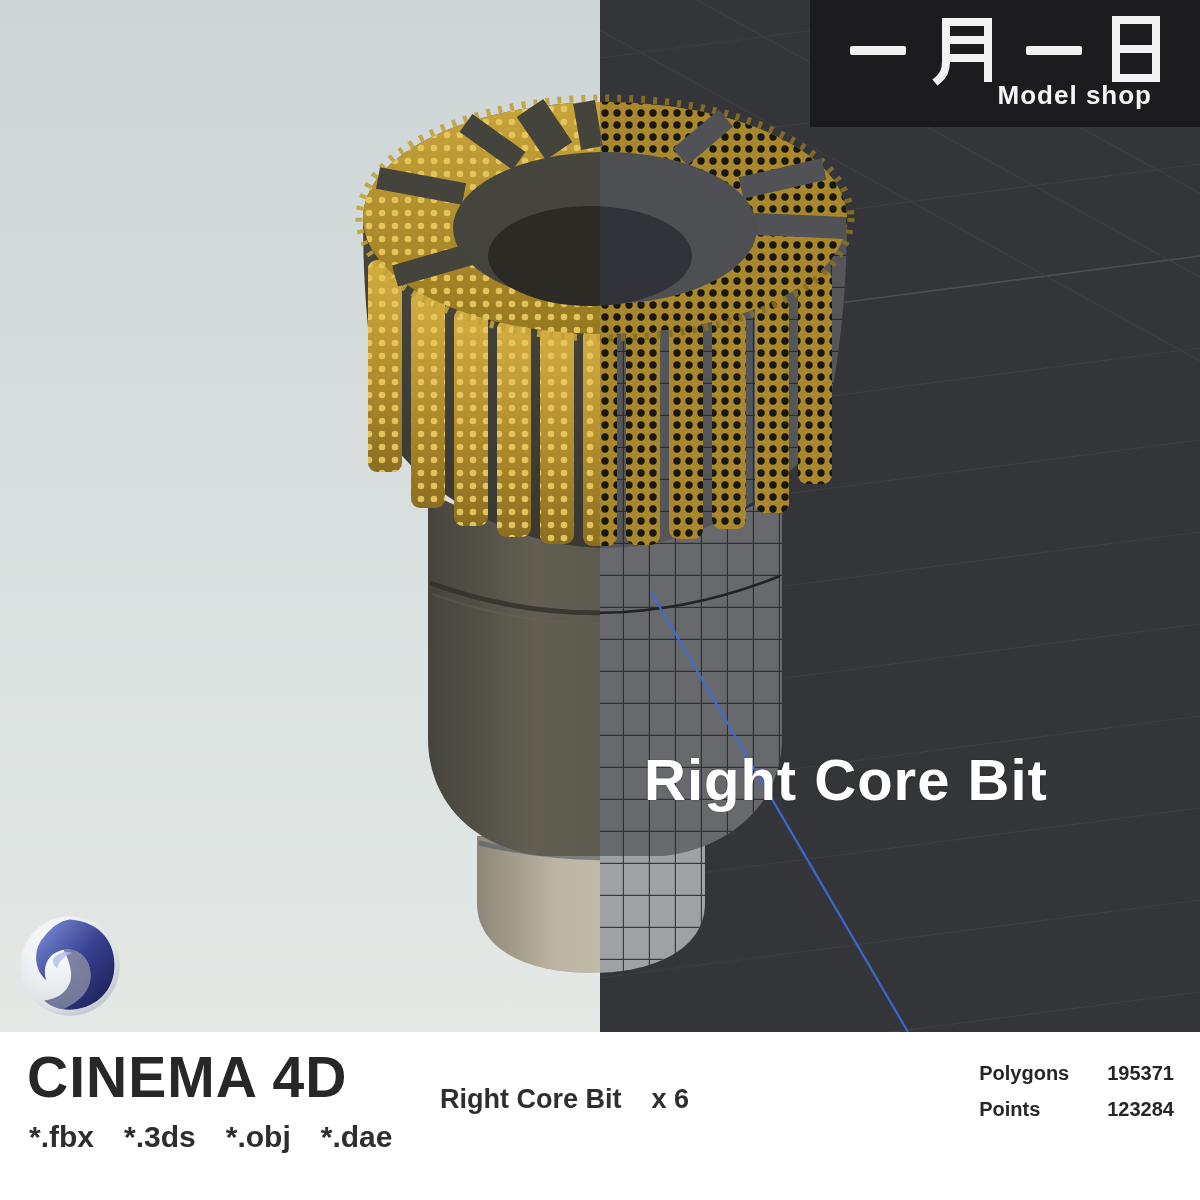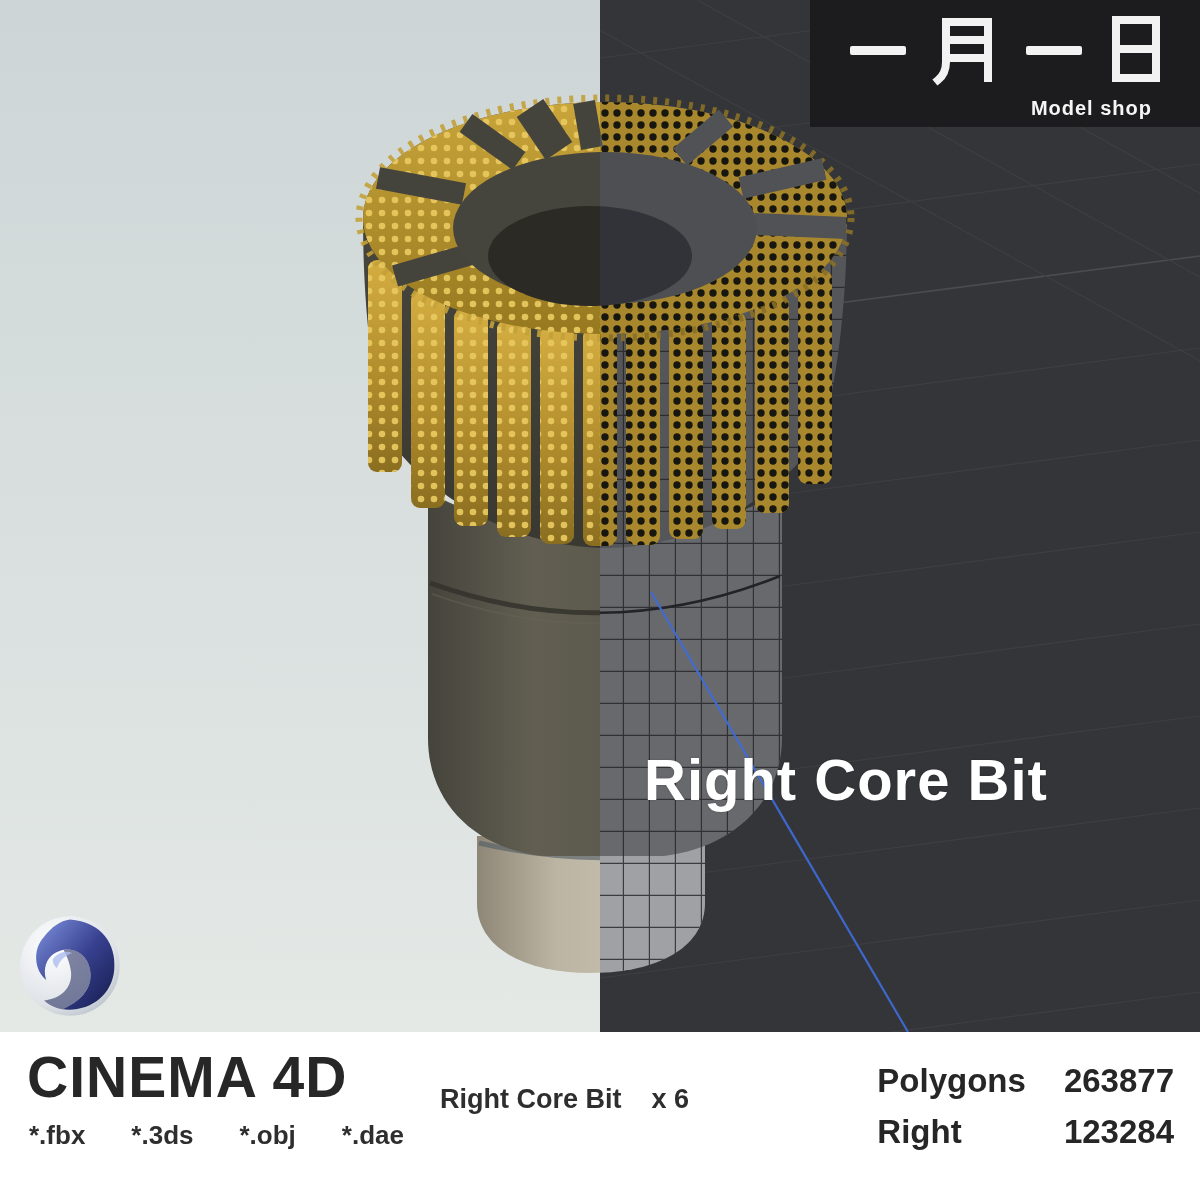--- a/index.html
+++ b/index.html
@@ -9,52 +9,52 @@
   }
   .scene-svg{position:absolute;left:0;top:0;}
   
   .banner{
     position:absolute;right:0;top:0;width:390px;height:127px;
     background:#1c1c1e;z-index:5;
   }
   .banner-glyphs{position:absolute;left:40px;top:12px;}
   .banner-sub{
     position:absolute;right:48px;top:80px;color:#f5f5f5;
-    font-size:20px;font-weight:700;letter-spacing:1px;margin-top:17px;
+    font-size:26px;font-weight:700;letter-spacing:1px;
   }
   .sr{position:absolute;width:1px;height:1px;overflow:hidden;clip:rect(0 0 0 0);white-space:nowrap;}
   
   .overlay-title{
     position:absolute;left:644px;top:746px;z-index:4;
     color:#ffffff;font-size:58px;font-weight:700;letter-spacing:1px;
     text-shadow:0 0 2px rgba(0,0,0,.25);
   }
   
   .logo{position:absolute;left:16px;top:912px;z-index:4;}
   
   .footer{
     position:absolute;left:0;top:1032px;width:1200px;height:204px;
     background:#ffffff;z-index:6;color:#272727;
   }
   .c4d-title{
     position:absolute;left:27px;top:12px;font-size:57px;font-weight:700;
     letter-spacing:1px;color:#272727;
   }
   .formats{
-    position:absolute;left:29px;top:88px;display:flex;gap:46px;
-    font-size:26px;font-weight:700;color:#2e2e2e;
+    position:absolute;left:29px;top:88px;display:flex;gap:30px;
+    font-size:30px;font-weight:700;color:#2e2e2e;
   }
   .item-line{
     position:absolute;left:440px;top:52px;display:flex;gap:30px;
     font-size:27px;font-weight:700;color:#2e2e2e;
   }
   .stats{
     position:absolute;right:26px;top:30px;
     display:grid;grid-template-columns:auto auto;column-gap:38px;row-gap:13px;
-    font-size:33px;font-weight:700;color:#262626;
+    font-size:20px;font-weight:700;color:#262626;
   }
 </style>
 </head>
 <body>
 
 <div class="stage">
 
   <svg class="scene-svg" width="1200" height="1032" viewBox="0 0 1200 1032">
     <defs>
       <linearGradient id="bgLeft" x1="0" y1="0" x2="0" y2="1">
@@ -299,18 +299,18 @@
       <span>*.3ds</span>
       <span>*.obj</span>
       <span>*.dae</span>
     </div>
     <div class="item-line">
       <span>Right Core Bit</span>
       <span>x 6</span>
     </div>
     <div class="stats">
       <span>Polygons</span>
-      <span>263877</span>
-      <span>Right</span>
+      <span>195371</span>
+      <span>Points</span>
       <span>123284</span>
     </div>
   </div>
 </div>
 
 </body></html>

